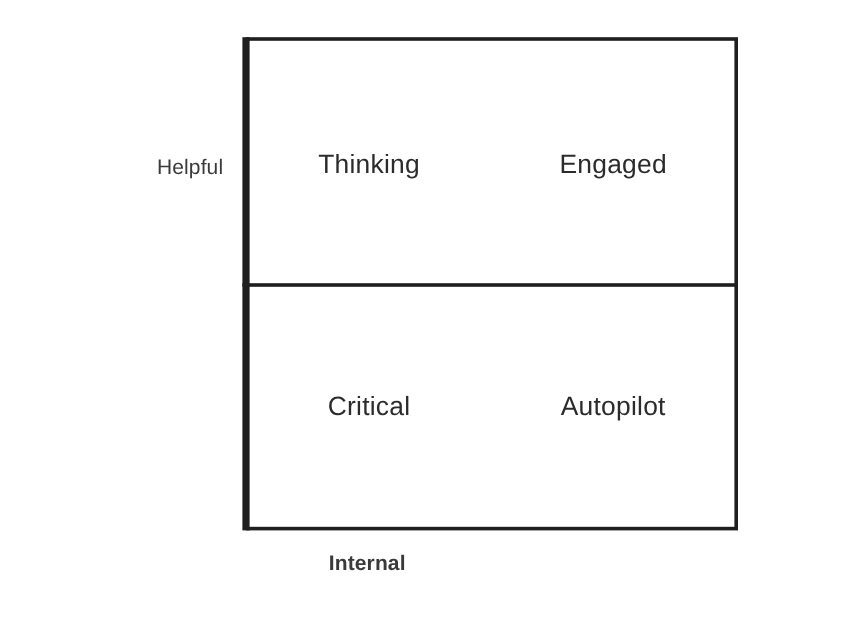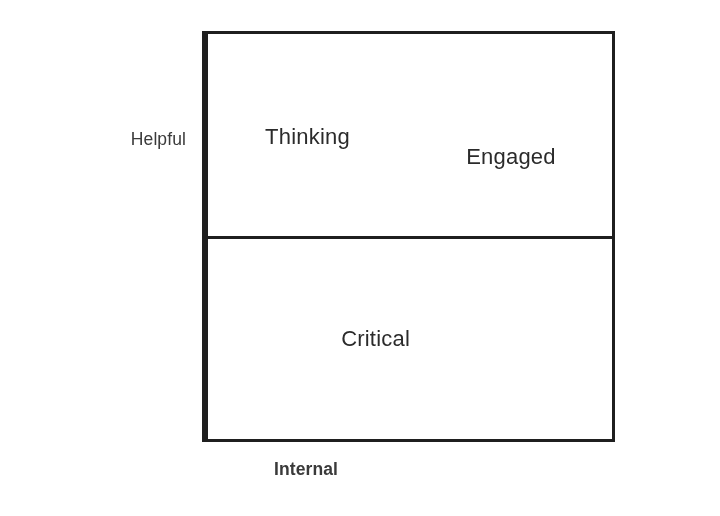--- a/index.html
+++ b/index.html
@@ -78,22 +78,22 @@
   .cell-label {
     font-size: 22px;
     line-height: 1;
     letter-spacing: 0.2px;
     color: #2b2b2b;
     white-space: nowrap;
   }
 
   
   .cell.tl { left: 0px;   top: 0px;   width: 205px; height: 205px; }
-  .cell.tr { left: 205px; top: 0px;   width: 202px; height: 205px; margin-top: 20px; }
-  .cell.bl { left: 0px;   top: 205px; width: 205px; height: 200px; justify-content: flex-end; }
+  .cell.tr { left: 205px; top: 0px;   width: 202px; height: 205px; }
+  .cell.bl { left: 0px;   top: 205px; width: 205px; height: 200px; }
   .cell.br { left: 205px; top: 205px; width: 202px; height: 200px; }
 
   
   .col-label {
     position: absolute;
     top: 461px;
     font-size: 17.5px;
     line-height: 1;
     letter-spacing: 0.1px;
     color: #3a3a3a;
@@ -119,20 +119,23 @@
     </div>
 
     <div class="cell tr">
       <span class="cell-label">Engaged</span>
     </div>
 
     <div class="cell bl">
       <span class="cell-label">Critical</span>
     </div>
 
+    <div class="cell br">
+      <span class="cell-label">Autopilot</span>
+    </div>
 
   </div>
 
   <div class="divider-v"></div>
   <div class="divider-h"></div>
 
   <div class="col-label internal">Internal</div>
 
 
 </div>

